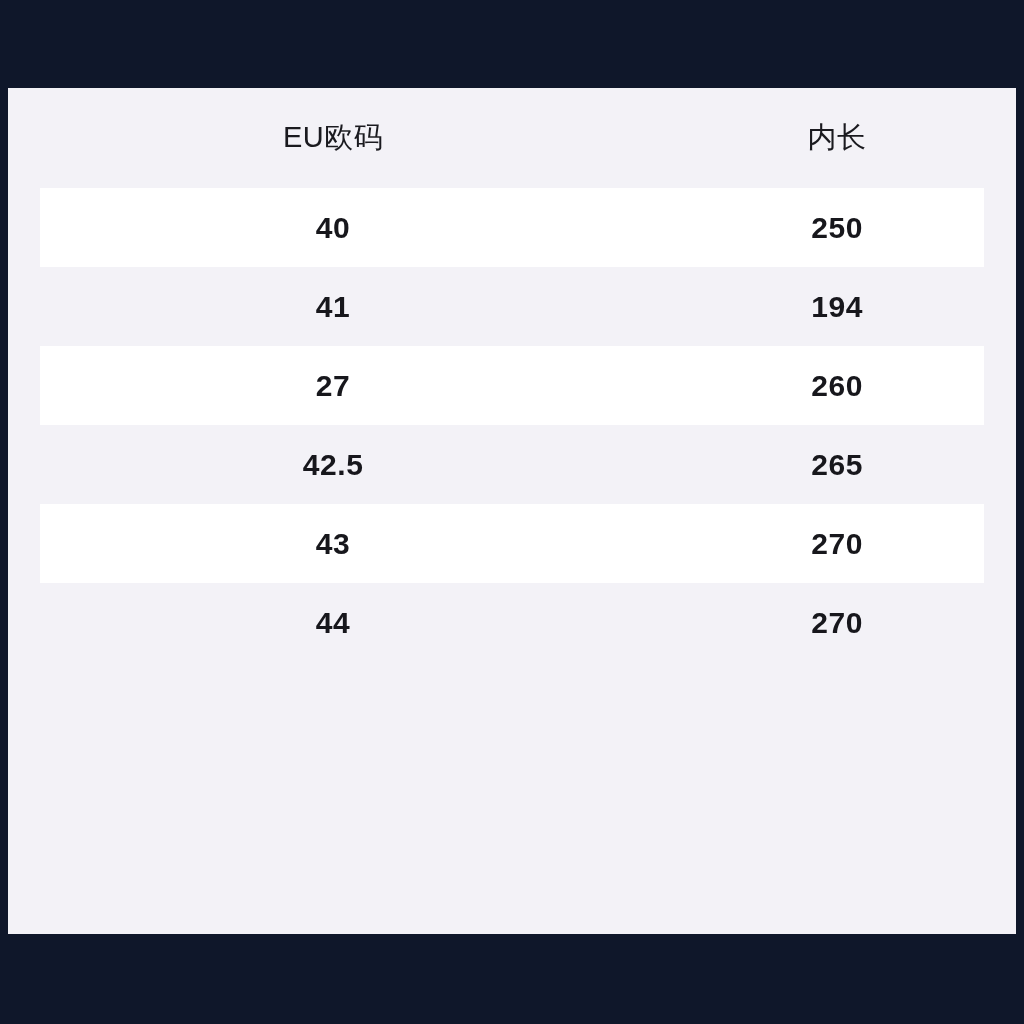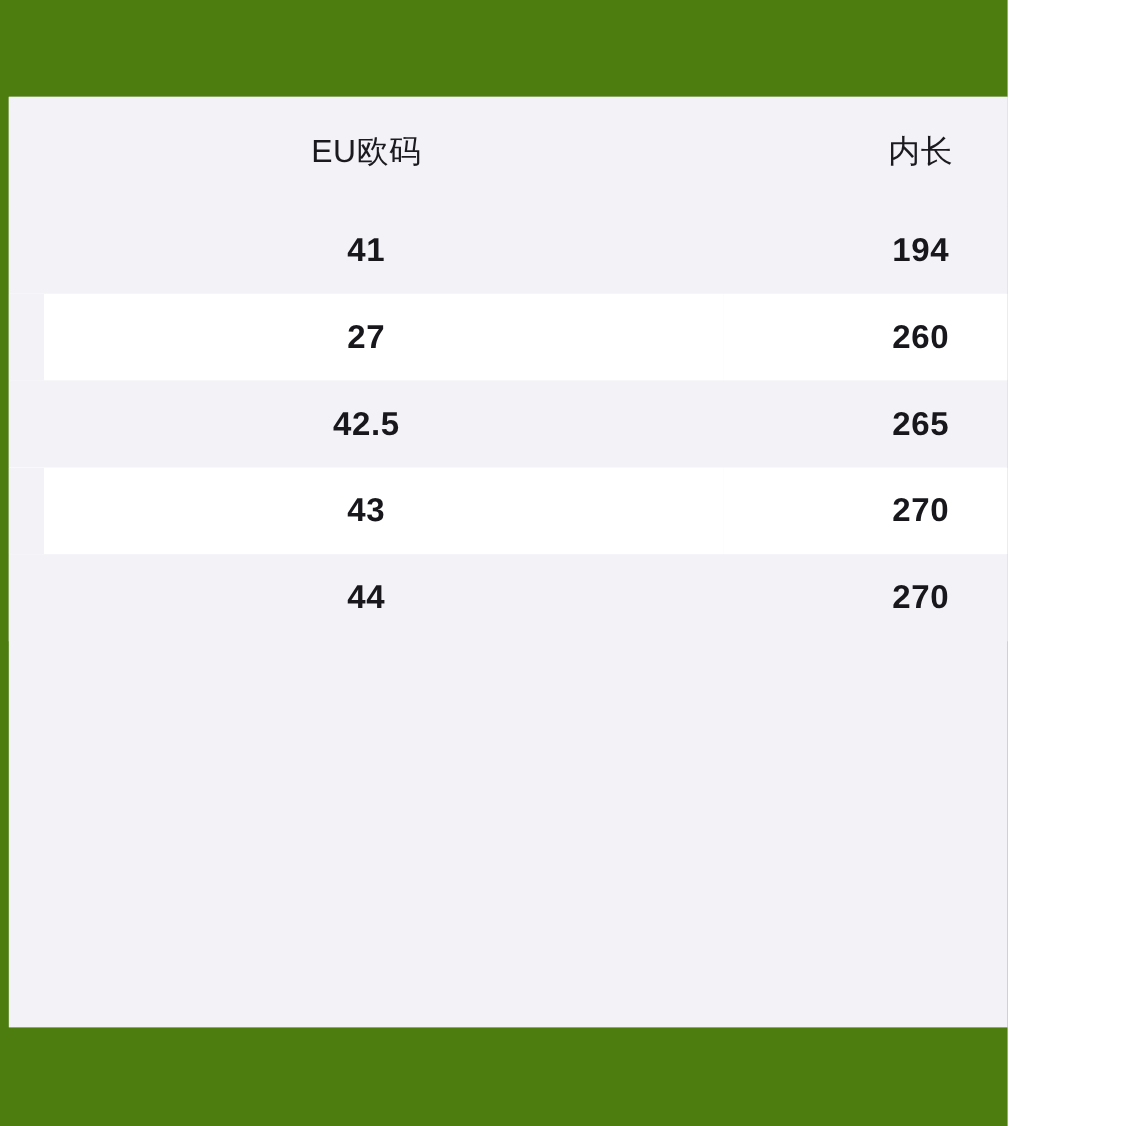--- a/index.html
+++ b/index.html
@@ -9,23 +9,23 @@
   }
   body {
     width: 1024px;
     height: 1024px;
     font-family: "Liberation Sans", "DejaVu Sans", sans-serif;
     -webkit-font-smoothing: antialiased;
   }
 
   .page {
     position: relative;
-    width: 916px;
+    width: 1024px;
     height: 1024px;
-    background: #4d7c0f;
+    background: #0f172a;
     overflow: hidden;
   }
 
   
   .size-panel {
     position: absolute;
     left: 8px;
     top: 88px;
     width: 1008px;
     height: 846px;
@@ -103,20 +103,28 @@
 
       <thead>
         <tr>
           <th>EU欧码</th>
           <th>内长</th>
         </tr>
       </thead>
 
       <tbody>
 
+        <tr class="row-white">
+          <td>
+            <span class="cell-inner">40</span>
+          </td>
+          <td>
+            <span class="cell-inner">250</span>
+          </td>
+        </tr>
 
         <tr class="row-gray">
           <td>
             <span class="cell-inner">41</span>
           </td>
           <td>
             <span class="cell-inner">194</span>
           </td>
         </tr>
 

